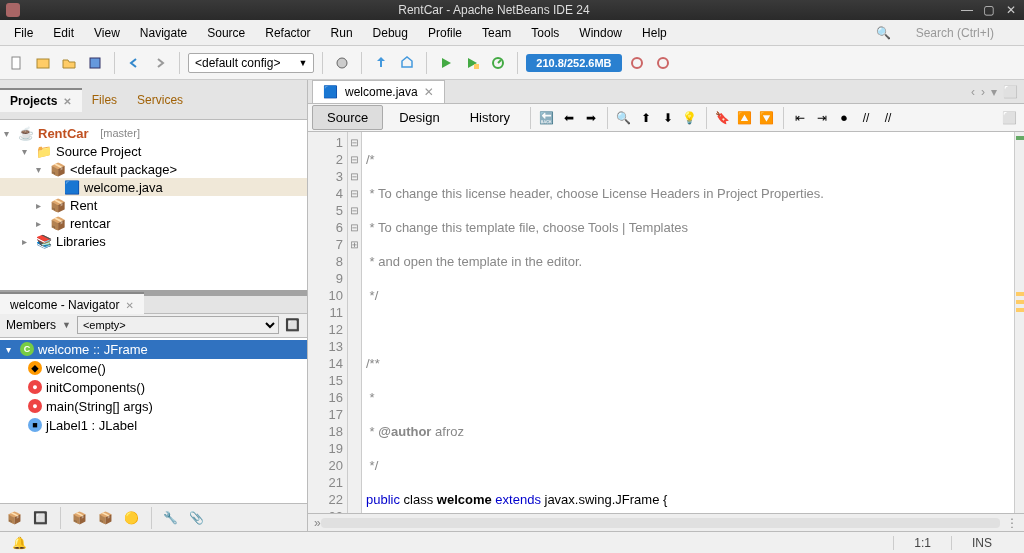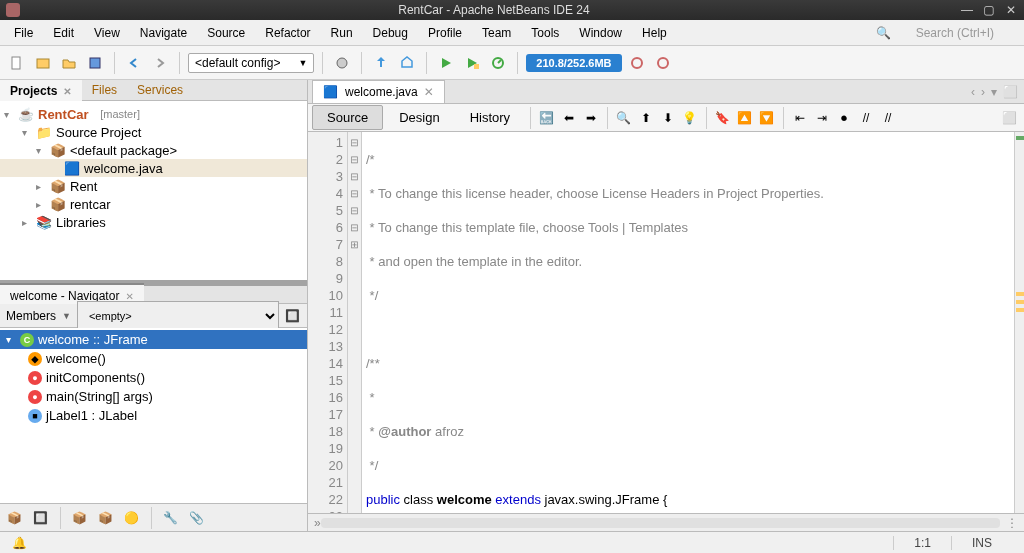--- a/index.html
+++ b/index.html
@@ -15,35 +15,35 @@
 .menubar .search { display: flex; align-items: center; color: #999; padding-right: 16px; }
 .menubar .search-icon { margin-right: 4px; }
 .toolbar { background: #f5f5f5; border-bottom: 1px solid #ccc; height: 34px; display: flex; align-items: center; padding: 0 6px; gap: 4px; }
 .tbtn { width: 22px; height: 22px; display: flex; align-items: center; justify-content: center; cursor: pointer; border-radius: 3px; }
 .tbtn svg { width: 16px; height: 16px; }
 .tsep { width: 1px; height: 22px; background: #ccc; margin: 0 4px; }
 .config-select { border: 1px solid #aaa; background: #fff; padding: 2px 6px; font-size: 12px; border-radius: 2px; display: flex; align-items: center; gap: 18px; }
 .mem-badge { background: #2a80d0; color: #fff; padding: 3px 10px; border-radius: 3px; font-weight: bold; font-size: 11px; }
 .body-row { flex: 1; display: flex; overflow: hidden; }
 .left-col { width: 308px; display: flex; flex-direction: column; border-right: 1px solid #bbb; }
-.panel-tabs { background: #e4e4e4; border-bottom: 1px solid #bbb; height: 21px; display: flex; align-items: center; }
+.panel-tabs { background: #e4e4e4; border-bottom: 1px solid #bbb; height: 40px; display: flex; align-items: center; }
 .ptab { padding: 4px 10px; cursor: pointer; font-size: 12px; color: #a16207; }
 .ptab.active { background: #f5f5f5; font-weight: bold; color: #000; border-top: 2px solid #888; }
 .ptab .x { margin-left: 6px; color: #999; cursor: pointer; font-size: 10px; }
 .tree { flex: 1; background: #fff; padding: 4px 0; overflow: auto; font-size: 13px; }
 .tree-row { display: flex; align-items: center; padding: 1px 4px; gap: 4px; cursor: pointer; white-space: nowrap; }
 .tree-row.selected { background: #f0e8d8; }
 .tree-indent { display: inline-block; }
 .toggle { width: 10px; color: #888; font-size: 10px; }
 .ticon { width: 16px; height: 16px; display: flex; align-items: center; justify-content: center; }
 .branch { color: #888; font-size: 11px; }
 .navigator-header { background: #e4e4e4; border-top: 6px solid #a3a3a3; border-bottom: 1px solid #bbb; height: 24px; display: flex; align-items: center; }
 .navigator-header .ptab.active { font-weight: normal; }
 .members-bar { background: #eee; border-bottom: 1px solid #bbb; height: 24px; display: flex; align-items: center; padding: 0 6px; gap: 6px; }
-.members-bar select { flex: 1; border: 1px solid #aaa; font-size: 11px; padding: 7px; }
+.members-bar select { flex: 1; border: 1px solid #aaa; font-size: 11px; padding: 1px; }
 .nav-tree { flex: 1; background: #fff; padding: 2px 0; overflow: auto; font-size: 13px; }
 .nav-row { display: flex; align-items: center; padding: 2px 6px; gap: 4px; cursor: pointer; }
 .nav-row.selected { background: #3072c0; color: #fff; }
 .nav-icon { width: 14px; height: 14px; border-radius: 50%; display: flex; align-items: center; justify-content: center; font-size: 9px; font-weight: bold; }
 .nav-footer { background: #eee; border-top: 1px solid #bbb; height: 28px; display: flex; align-items: center; padding: 0 4px; gap: 4px; }
 .right-col { flex: 1; display: flex; flex-direction: column; background: #e4e4e4; }
 .editor-tabs { height: 24px; display: flex; align-items: center; border-bottom: 1px solid #bbb; padding-left: 4px; }
 .editor-tab { background: #fff; border: 1px solid #bbb; border-bottom: none; padding: 3px 10px; display: flex; align-items: center; gap: 6px; font-size: 12px; }
 .editor-tabs .spacer { flex: 1; }
 .editor-controls { display: flex; gap: 6px; padding: 0 6px; color: #999; }

